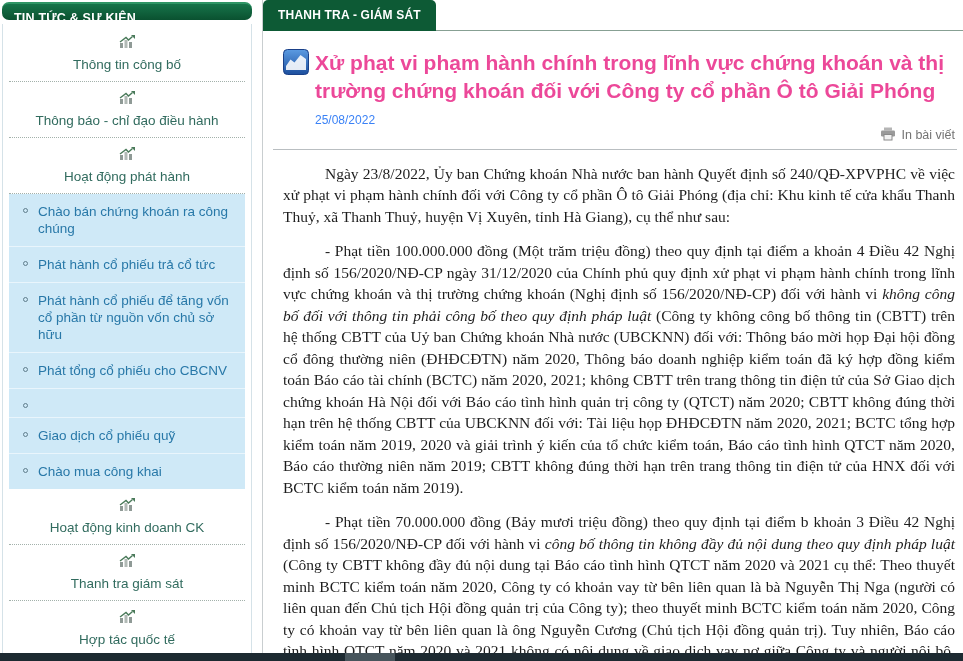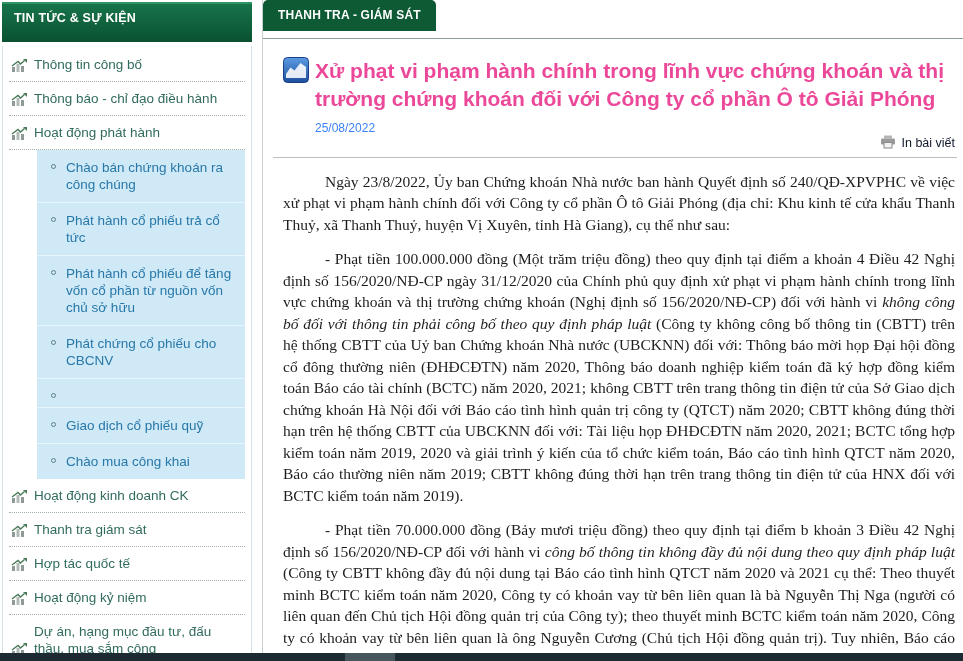--- a/index.html
+++ b/index.html
@@ -8,55 +8,55 @@
     width:963px; height:661px; position:relative; overflow:hidden;
     background:#ffffff; font-family:"Liberation Sans", sans-serif;
   }
 
   
   .sidebar { position:absolute; left:2px; top:2px; width:250px; }
   .side-header {
     background:linear-gradient(180deg,#17744a 0%,#0a5130 100%);
     border-top:2px solid #2f9565;
     color:#fff; font-weight:bold; font-size:12.5px; letter-spacing:.2px;
-    height:40px; line-height:28px; padding:0 12px;
+    height:18px; line-height:28px; padding:0 12px;border-radius:7px;
   }
   .side-menu { border:1px solid #d5e2e8; border-top:none; margin-top:4px; padding:2px 6px 12px 6px; background:#fff; }
   .side-item {
-    display:flex; gap:7px; align-items:flex-end;
+    display:flex; gap:7px; align-items:center;
     padding:8px 2px; border-bottom:1px dotted #a3b1ab;
-    color:#316b5e; font-size:13.5px; line-height:17px; cursor:pointer;
+    color:#316b5e; font-size:13.5px; line-height:17px; cursor:pointer;flex-direction:column;
   }
   .s-icon svg { display:block; margin-top:1px; }
-  .submenu { background:#cfe9f7;margin-left:28px; }
+  .submenu { background:#cfe9f7; }
   .subitem {
     display:flex; gap:10px; align-items:flex-start;
     padding:9px 6px 9px 14px; border-bottom:1px solid #e9f5fc;
     color:#2878a8; font-size:13.5px; line-height:17px; cursor:pointer;
   }
   .subitem:last-child { border-bottom:none; }
   .bullet { flex:0 0 auto; width:5px; height:5px; border:1px solid #5f7d8c; border-radius:50%; margin-top:5px; background:transparent; }
 
   
   .main { position:absolute; left:262px; top:0; right:0; bottom:0; border-left:1px solid #c9ced0; background:#fff; }
-  .tab-row { border-bottom:1px solid #87a093; height:39px; }
+  .tab-row { border-bottom:1px solid #87a093; height:31px; }
   .tab {
     display:inline-block; background:#0d5a35; color:#fff;
     font-weight:bold; font-size:12px; letter-spacing:.2px;
     padding:0 15px; height:31px; line-height:31px;
     border-radius:5px 5px 0 0; cursor:pointer;
   }
 
   .article { padding:18px 6px 0 20px; }
   .title-row { display:flex; gap:6px; align-items:flex-start; }
   .article-title { color:#ec4899; font-weight:bold; font-size:21px; line-height:1.35; max-width:640px; }
   .date { color:#3b82f6; font-size:12px; margin:7px 0 0 32px; }
   .print-row {
     display:flex; justify-content:flex-end; align-items:center; gap:5px;
-    color:#0f172a; font-size:12.5px; margin-top:0; padding-right:2px; cursor:pointer;
+    color:#737373; font-size:12.5px; margin-top:0; padding-right:2px; cursor:pointer;
   }
   .head-sep { border-bottom:1px solid #b9bec1; margin:5px 0 0 -10px; }
 
   .article-body {
     font-family:"Liberation Serif", serif; font-size:15.5px; line-height:21.5px;
     color:#1d1d1d; text-align:justify; padding-right:2px;
   }
   .article-body p { margin:13px 0; text-indent:42px; }
   .article-body em { font-style:italic; }
 
@@ -114,21 +114,21 @@
         <div class="subitem">
           <span class="bullet"></span>
           <span>Phát hành cổ phiếu trả cổ tức</span>
         </div>
         <div class="subitem">
           <span class="bullet"></span>
           <span>Phát hành cổ phiếu để tăng vốn cổ phần từ nguồn vốn chủ sở hữu</span>
         </div>
         <div class="subitem">
           <span class="bullet"></span>
-          <span>Phát chứng cổ phiếu cho CBCNV</span>
+          <span>Phát tổng cổ phiếu cho CBCNV</span>
         </div>
         <div class="subitem">
           <span class="bullet"></span>
         </div>
         <div class="subitem">
           <span class="bullet"></span>
           <span>Giao dịch cổ phiếu quỹ</span>
         </div>
         <div class="subitem">
           <span class="bullet"></span>

